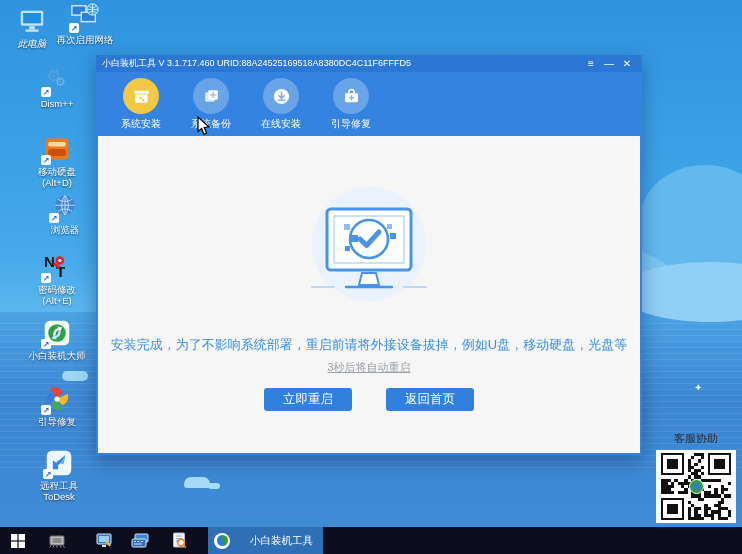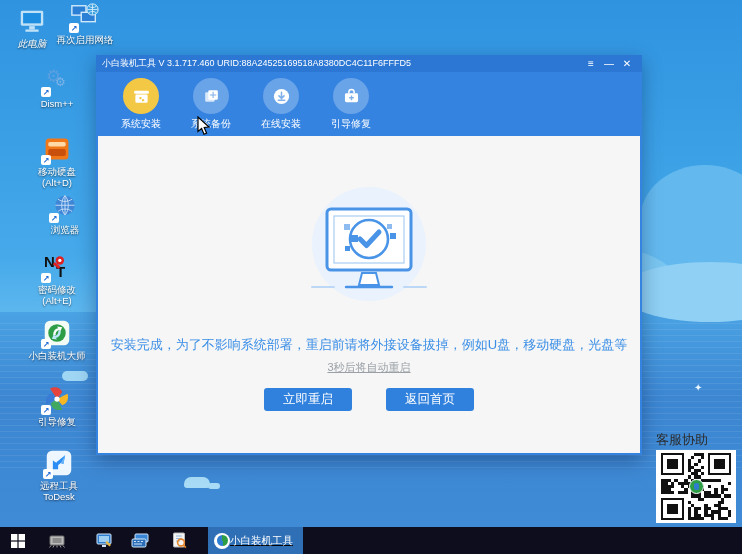--- a/index.html
+++ b/index.html
@@ -52,35 +52,35 @@
   .content { position:absolute; left:2px; right:2px; top:81px; bottom:2px; background:#f6f6f6;
              display:flex; flex-direction:column; align-items:center; }
   .illu { margin-top:48px; }
   .msg { margin-top:26px; font-size:13px; color:#3a8ee6; text-align:center; white-space:nowrap; }
   .count { margin-top:6px; font-size:11px; color:#9aa0a6;text-decoration:underline; }
   .btnrow { margin-top:13px; display:flex; gap:34px; }
   .blubtn { width:88px; height:23px; background:#2f81dd; color:#fff; border:none; border-radius:3px;
             font-size:12.5px; font-family:inherit; cursor:pointer; display:flex; align-items:center; justify-content:center; }
 
   
-  .qrlabel { position:absolute; left:656px; top:431px; width:80px; font-size:13px; color:#2b2b2b; }
+  .qrlabel { position:absolute; left:656px; top:431px; width:80px; text-align:center; font-size:11px; color:#2b2b2b; }
   .qrcard { position:absolute; left:656px; top:450px; width:80px; height:73px; background:#fff; padding:3px 5px; }
   #qrgrid { position:relative; width:70px; height:67px; background:#fff; }
   #qrgrid .qc { position:absolute; background:#111; }
   .qrlogo { position:absolute; left:28px; top:26px; width:15px; height:15px; border-radius:50%;
             background:#2e9e46; border:1.5px solid #fff; z-index:3; }
   .qrlogo:after { content:""; position:absolute; left:4px; top:3px; width:5px; height:7px; background:#2f7dd0; border-radius:2px; }
 
   
   #taskbar { position:absolute; left:0; bottom:0; width:742px; height:27px; background:#0d0d1d;
              display:flex; align-items:center; }
   .tb-ic { width:30px; height:27px; display:flex; align-items:center; justify-content:center; cursor:pointer; }
   .tb-start { width:36px; }
   .tb-app { height:27px; margin-left:14px; padding:0 10px 0 6px; background:#2f6fb6; display:flex; align-items:center;
-            gap:0; cursor:pointer;text-decoration:underline; }
+            gap:20px; cursor:pointer; }
   .tb-app .applbl { color:#fff; font-size:10.5px; white-space:nowrap; }
   .appic { width:16px; height:16px; border-radius:50%; background:#fff; display:flex; align-items:center; justify-content:center; }
   .appic .dot { width:11px; height:11px; border-radius:50%; background:conic-gradient(#2e9e46 0 50%, #2f7dd0 50% 100%); }
   .tray { margin-left:auto; display:flex; align-items:center; height:27px; }
   .tray-ic { width:20px; height:27px; display:flex; align-items:center; justify-content:center; cursor:pointer; }
   .eng { color:#fff; font-size:9.5px; padding:0 7px; cursor:pointer; }
   .clock { color:#fff; font-size:9px; text-align:right; line-height:10.5px; padding:0 8px 0 4px; cursor:pointer; }
   .rainbow { width:13px; height:10px; border:1px solid #d9d9d9; background:linear-gradient(135deg,#e33 0 25%,#fb3 25% 50%,#3b5 50% 75%,#36c 75% 100%); }
 
   

